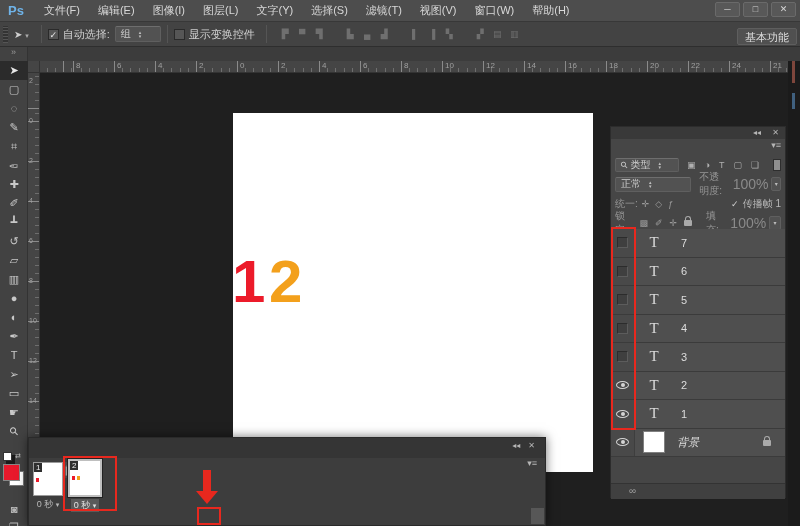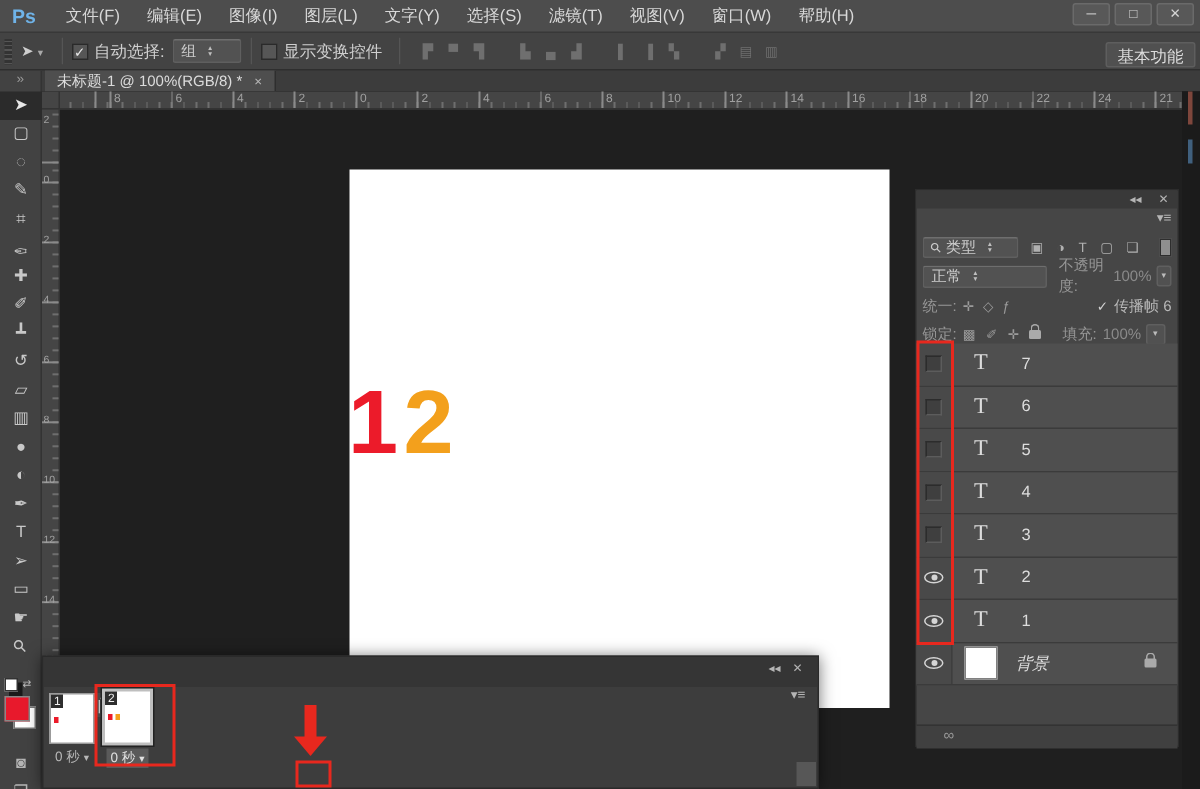--- a/index.html
+++ b/index.html
@@ -104,21 +104,21 @@
   #lp-menu-ic { position:absolute; right:4px; top:13px; color:#b5b5b5; font-size:9px; }
   .lp-row { position:absolute; left:0; width:100%; display:flex; align-items:center; padding:0 4px; }
   #lp-filter { top:29px; height:18px; }
   #filter-dd { width:64px; height:14px; }
   #filter-dd .search { display:inline-block; transform:rotate(-45deg); font-size:9px; margin-right:3px; }
   #filter-icons { display:flex; gap:9px; margin-left:8px; color:#b0b0b0; font-size:9px; }
   #filter-toggle { margin-left:auto; width:8px; height:12px; background:#8f8f8f; border:1px solid #2e2e2e; }
   #lp-blend { top:49px; height:16px; }
   #blend-dd { width:106px; height:15px; }
   .dimlabel { color:#979797; font-size:10px; }
-  .dimvalue { color:#8a8a8a; font-size:10px; }
+  .dimvalue { color:#8a8a8a; font-size:14px; }
   .minibtn { width:13px; height:14px; background:#515151; border:1px solid #5f5f5f;
     color:#bbb; font-size:6px; text-align:center; line-height:13px; border-radius:2px; }
   #lp-unify { top:69px; height:16px; }
   #unify-icons { display:flex; gap:6px; color:#9a9a9a; font-size:9px; margin-left:4px; }
   #lp-lock { top:88px; height:16px; }
   #lock-icons { display:flex; gap:7px; color:#9a9a9a; font-size:9px; margin-left:4px; align-items:center; }
   .csslock { display:inline-block; width:8px; height:6px; background:#aaa; border-radius:1px; position:relative; }
   .csslock::before { content:''; position:absolute; top:-4px; left:1px; width:4px; height:4px;
     border:1px solid #aaa; border-bottom:none; border-radius:3px 3px 0 0; }
   #layer-rows { position:absolute; left:0; top:102px; width:100%; height:228px; }
@@ -244,24 +244,20 @@
         <span class="group-gap"></span>
         <span class="align-ic">▞</span>
         <span class="align-ic">▤</span>
         <span class="align-ic">▥</span>
       </div>
     <button id="workspace-btn">基本功能</button>
   </div>
 
   <div id="tabbar">
     <span id="chevrons">»</span>
-    <div id="doc-tab">
-      <span>未标题-1 @ 100%(RGB/8) *</span>
-      <span class="tab-close">×</span>
-    </div>
   </div>
 
   <div id="viewport"></div>
   <div id="canvas">
     <span class="canvas-digit" id="digit1" style="left: -1px; top: 139px; color: rgb(236, 27, 42);">1</span>
     <span class="canvas-digit" id="digit2" style="left: 36px; top: 139px; color: rgb(243, 160, 28);">2</span>
   </div>
   <div id="ruler-corner"></div>
   <div id="hruler">
       <span class="hnum" style="left: 36px;">8</span>
@@ -376,21 +372,21 @@
     </div>
 
     <div class="lp-row" id="lp-unify">
       <span class="dimlabel">统一:</span>
       <span id="unify-icons">
           <span>✛</span>
           <span>◇</span>
           <span>ƒ</span>
         </span>
       <span style="margin-left:auto; color:#d0d0d0; font-size:9px;">✓</span>
-      <span class="dimlabel" style="margin-left:4px; color:#b8b8b8;">传播帧 6</span>
+      <span class="dimlabel" style="margin-left:4px; color:#b8b8b8;">传播帧 1</span>
     </div>
 
     <div class="lp-row" id="lp-lock">
       <span class="dimlabel">锁定:</span>
       <span id="lock-icons">
           <span>▩</span>
           <span>✐</span>
           <span>✛</span>
           <span class="csslock"></span>
         </span>

